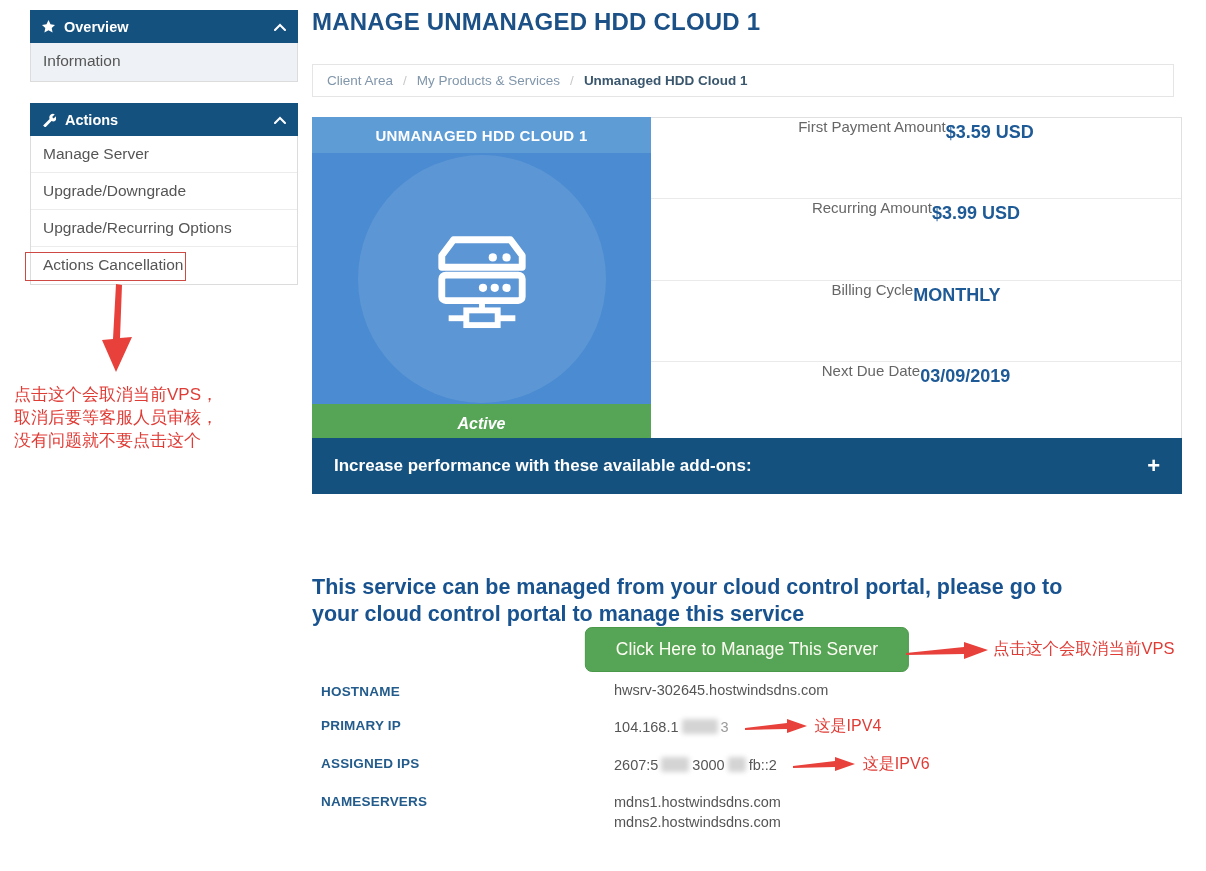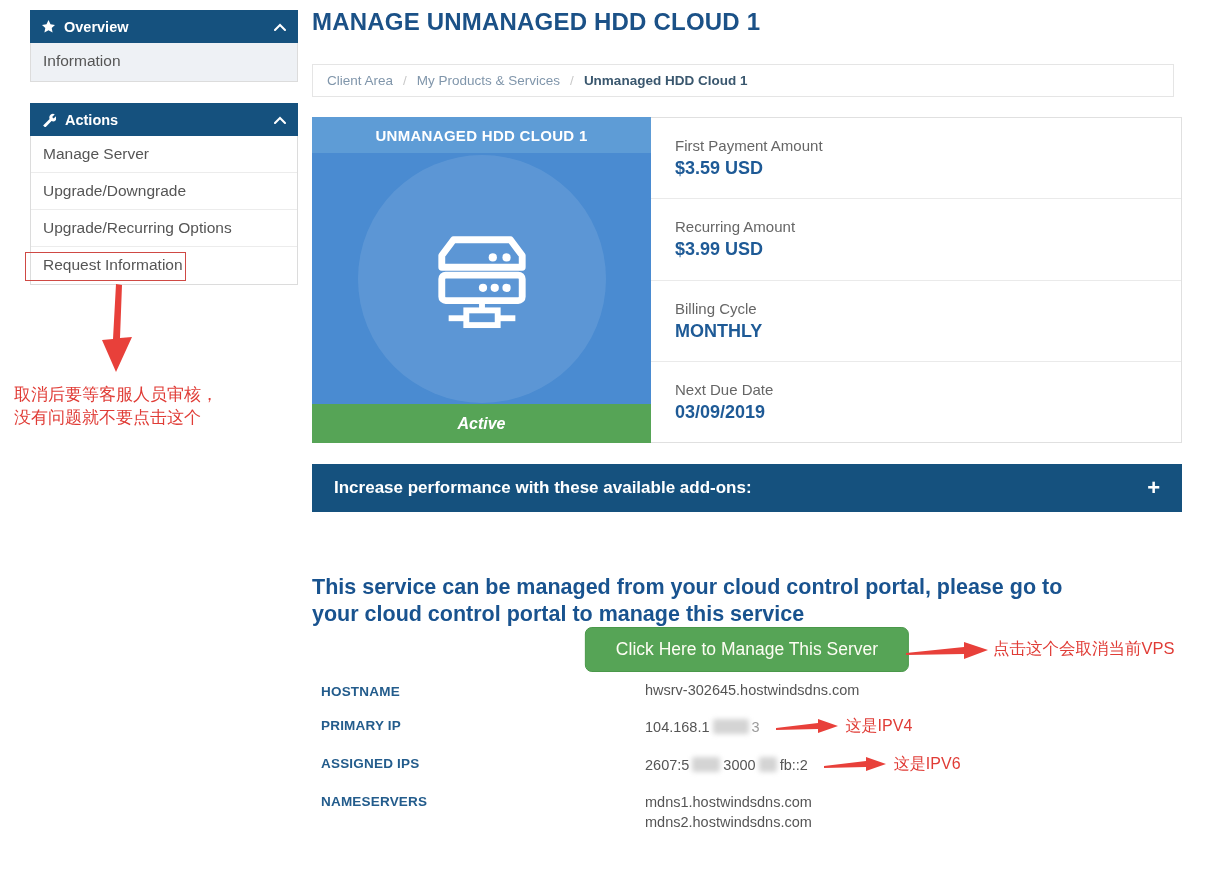--- a/index.html
+++ b/index.html
@@ -38,44 +38,44 @@
   .card-head { height:36px; background:#5e9cd6; color:#fff; font-weight:bold; font-size:15px;
                display:flex; align-items:center; justify-content:center; letter-spacing:.3px; }
   .card-body { flex:1; background:#4a8bd1; position:relative; }
   .card-circle { position:absolute; left:50%; top:50%; transform:translate(-50%,-50%);
                  width:248px; height:248px; border-radius:50%; background:rgba(255,255,255,.10);
                  display:flex; align-items:center; justify-content:center; }
   .card-foot { height:39px; background:#56a456; color:#fff; font-weight:bold; font-style:italic;
                font-size:16px; display:flex; align-items:center; justify-content:center; }
 
   .billing { flex:1; border:1px solid #e0e0e0; border-left:none; display:flex; flex-direction:column; }
-  .bill-row { flex:1; padding:0 24px; display:flex; flex-direction:column; justify-content:center;
+  .bill-row { flex:1; padding:0 24px; display:flex; flex-direction:row; justify-content:center;
               border-bottom:1px solid #eaeaea; }
   .bill-row:last-child { border-bottom:none; }
   .bill-label { font-size:15px; color:#666; }
   .bill-value { font-size:18px; font-weight:bold; color:#1e5a96; margin-top:4px; }
 
-  .addons { position:absolute; top:464px; left:0; width:870px; height:48px; background:#15517e;
+  .addons { position:absolute; top:438px; left:0; width:870px; height:56px; background:#15517e;
             color:#fff; display:flex; align-items:center; padding:0 22px; font-size:17px;
             font-weight:bold; cursor:pointer; }
   .addons .plus { margin-left:auto; font-size:22px; font-weight:bold; cursor:pointer; }
 
   .notice { position:absolute; top:562px; left:0; width:870px; text-align:left; color:#19538f;
             font-weight:bold; font-size:21.5px; line-height:27px;margin-top:12px; }
 
   .manage-btn { position:absolute; top:627px; left:50%; transform:translateX(-50%); height:45px;
                 padding:0 30px; background:#56a456; border:1px solid #4a984a; border-radius:7px;
                 color:#fdfdf3; font-size:17.5px; display:flex; align-items:center; cursor:pointer;
                 font-family:"Liberation Sans",sans-serif; white-space:nowrap; }
   .btn-note-arrow { position:absolute; top:640px; left:594px; }
   .btn-note { position:absolute; top:638px; left:681px; color:#e03c36; font-size:16.5px; }
 
   .svc { position:absolute; top:682px; left:9px; width:861px; }
   .svc-row { display:flex; align-items:flex-start; margin-bottom:17px; }
-  .svc-label { width:324px; font-size:13.5px; font-weight:bold; color:#235c8c;
+  .svc-label { width:293px; font-size:13.5px; font-weight:bold; color:#235c8c;
                letter-spacing:.2px; padding-top:2px; }
   .svc-value { font-size:14.5px; color:#555; display:flex; align-items:center; }
   .svc-value.block { display:block; line-height:20px; }
   .blur { display:inline-block; vertical-align:middle; height:15px; background:#d4d4d4;
           filter:blur(2.5px); border-radius:2px; margin:0 3px; }
   .note-inline { color:#e03c36; font-size:16px; margin-left:8px; white-space:nowrap; }
   .arrow-inline { margin-left:16px; display:flex; align-items:center; }
 
   .down-arrow { position:absolute; left:96px; top:284px; }
   svg { display:block; }
@@ -115,33 +115,34 @@
       <span class="chev">
         <svg width="12" height="8" viewBox="0 0 12 8">
             <path d="M1 7 L6 2 L11 7" stroke="#fff" stroke-width="2" fill="none" stroke-linecap="round"></path>
           </svg>
       </span>
     </div>
     <div class="panel-body">
       <div class="side-item">Manage Server</div>
       <div class="side-item">Upgrade/Downgrade</div>
       <div class="side-item">Upgrade/Recurring Options</div>
-      <div class="side-item">Request Information</div>
+      <div class="side-item">Actions Cancellation</div>
     </div>
   </div>
 
   <div class="red-box"></div>
 
   <div class="down-arrow">
     <svg width="44" height="90" viewBox="0 0 44 90">
         <polygon fill="#e8403a" points="20,0 26,1 24,54 36,53 20,88 6,56 17,55"></polygon>
       </svg>
   </div>
 
   <div class="cancel-note">
+    <div>点击这个会取消当前VPS，</div>
     <div>取消后要等客服人员审核，</div>
     <div>没有问题就不要点击这个</div>
   </div>
 
   <div class="main">
 
     <div class="page-title">MANAGE UNMANAGED HDD CLOUD 1</div>
 
     <div class="crumbs">
       <span class="crumb-link">Client Area</span>

